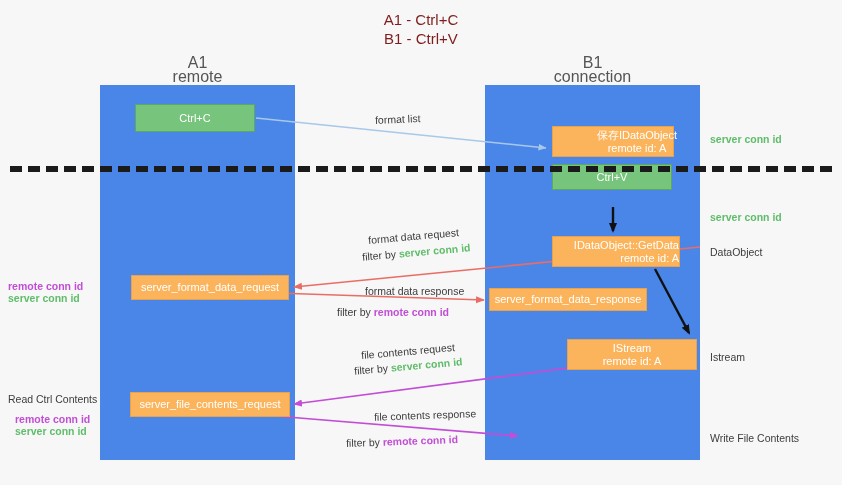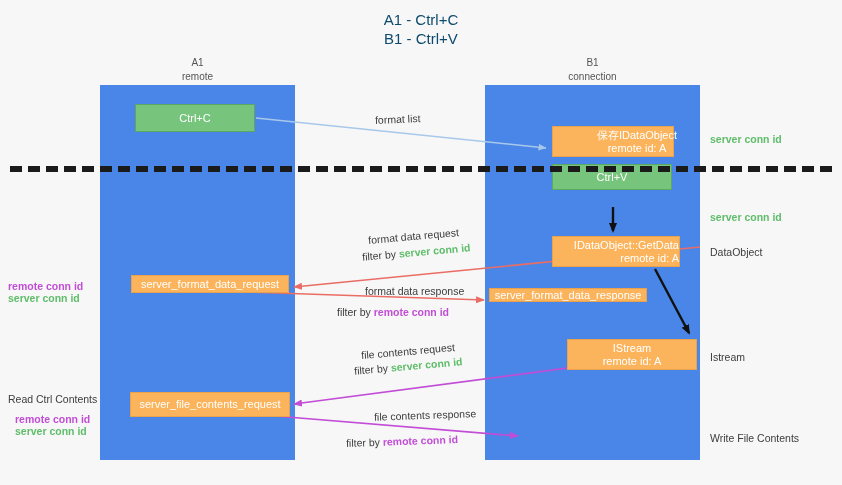--- a/index.html
+++ b/index.html
@@ -9,31 +9,31 @@
     font-family:"Liberation Sans","DejaVu Sans",sans-serif;
     position:relative;overflow:hidden;
     -webkit-font-smoothing:antialiased;
   }
   .stage{position:absolute;inset:0;}
   svg.layer{position:absolute;left:0;top:0;width:842px;height:485px;pointer-events:none;}
 
   
   .title{
     position:absolute;left:0;top:10px;width:842px;
-    text-align:center;color:#0c4a6e;font-size:15px;line-height:19px;
+    text-align:center;color:#7f1d1d;font-size:15px;line-height:19px;
   }
 
   
   .col{position:absolute;background:#4a86e8;}
   .col-a{left:100px;top:85px;width:195px;height:375px;}
   .col-b{left:485px;top:85px;width:215px;height:375px;}
 
   .col-head{
     position:absolute;text-align:center;color:#555;
-    font-size:10px;line-height:13.5px;
+    font-size:16px;line-height:13.5px;
   }
   .col-head .l1{display:block;}
   .col-head .l2{display:block;}
   .head-a{left:100px;top:56px;width:195px;}
   .head-b{left:485px;top:56px;width:215px;}
 
   
   .node{
     position:absolute;box-sizing:border-box;
     display:flex;flex-direction:column;align-items:center;justify-content:center;
@@ -41,22 +41,22 @@
   }
   .node.green{background:#77c47c;border:1px solid #5aa861;}
   .node.orange{background:#fbb45c;border:1px solid #e8a24e;}
   .node .ln{display:block;white-space:nowrap;}
 
   
   .n-ctrlc   {left:135px;top:104px;width:120px;height:28px;}
   .n-save    {left:552px;top:126px;width:122px;height:31px;padding-left:48px;}
   .n-ctrlv   {left:552px;top:164px;width:120px;height:26px;}
   .n-getdata {left:552px;top:236px;width:128px;height:31px;align-items:flex-end;}
-  .n-fdreq   {left:131px;top:275px;width:158px;height:18px;}
-  .n-fdresp  {left:489px;top:288px;width:158px;height:14px;}
+  .n-fdreq   {left:131px;top:275px;width:158px;height:25px;}
+  .n-fdresp  {left:489px;top:288px;width:158px;height:23px;}
   .n-istream {left:567px;top:339px;width:130px;height:31px;}
   .n-fcreq   {left:130px;top:392px;width:160px;height:25px;}
   .n-fcresp  {left:523px;top:423px;width:163px;height:26px;}
 
   
   .dashed{
     position:absolute;left:10px;top:166px;width:822px;height:0;
     border-top:6px dashed #1b1b1b;
   }
 

